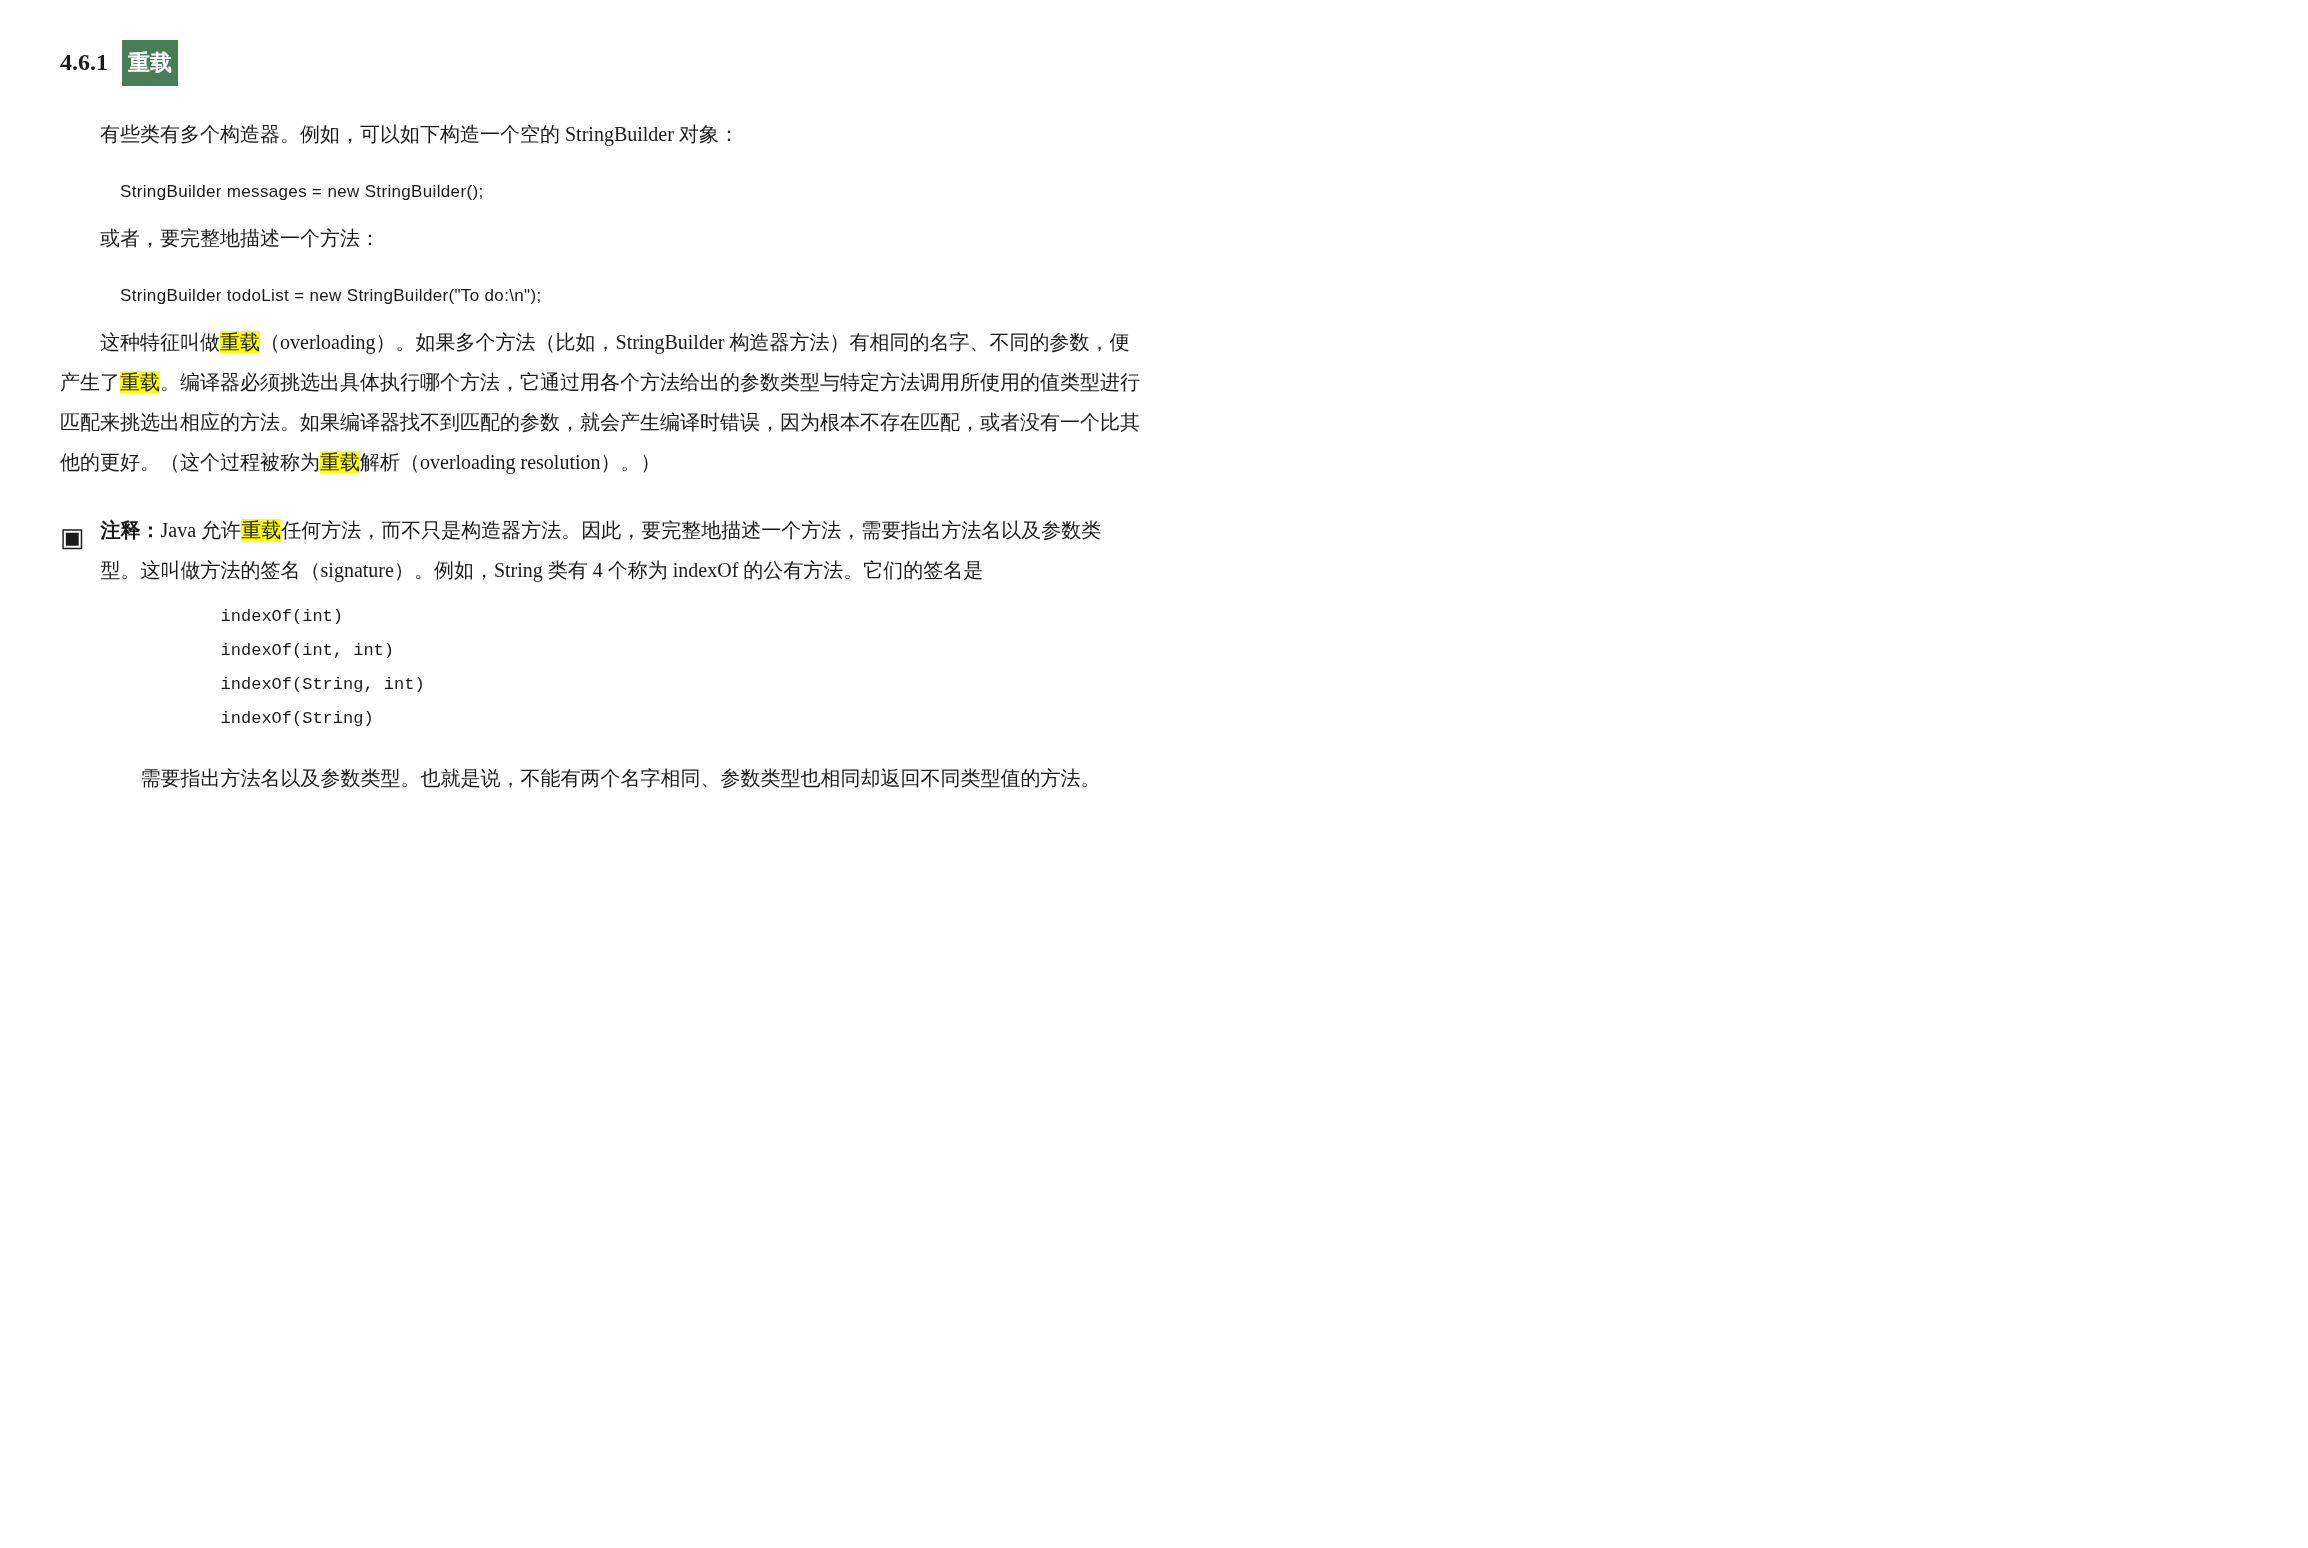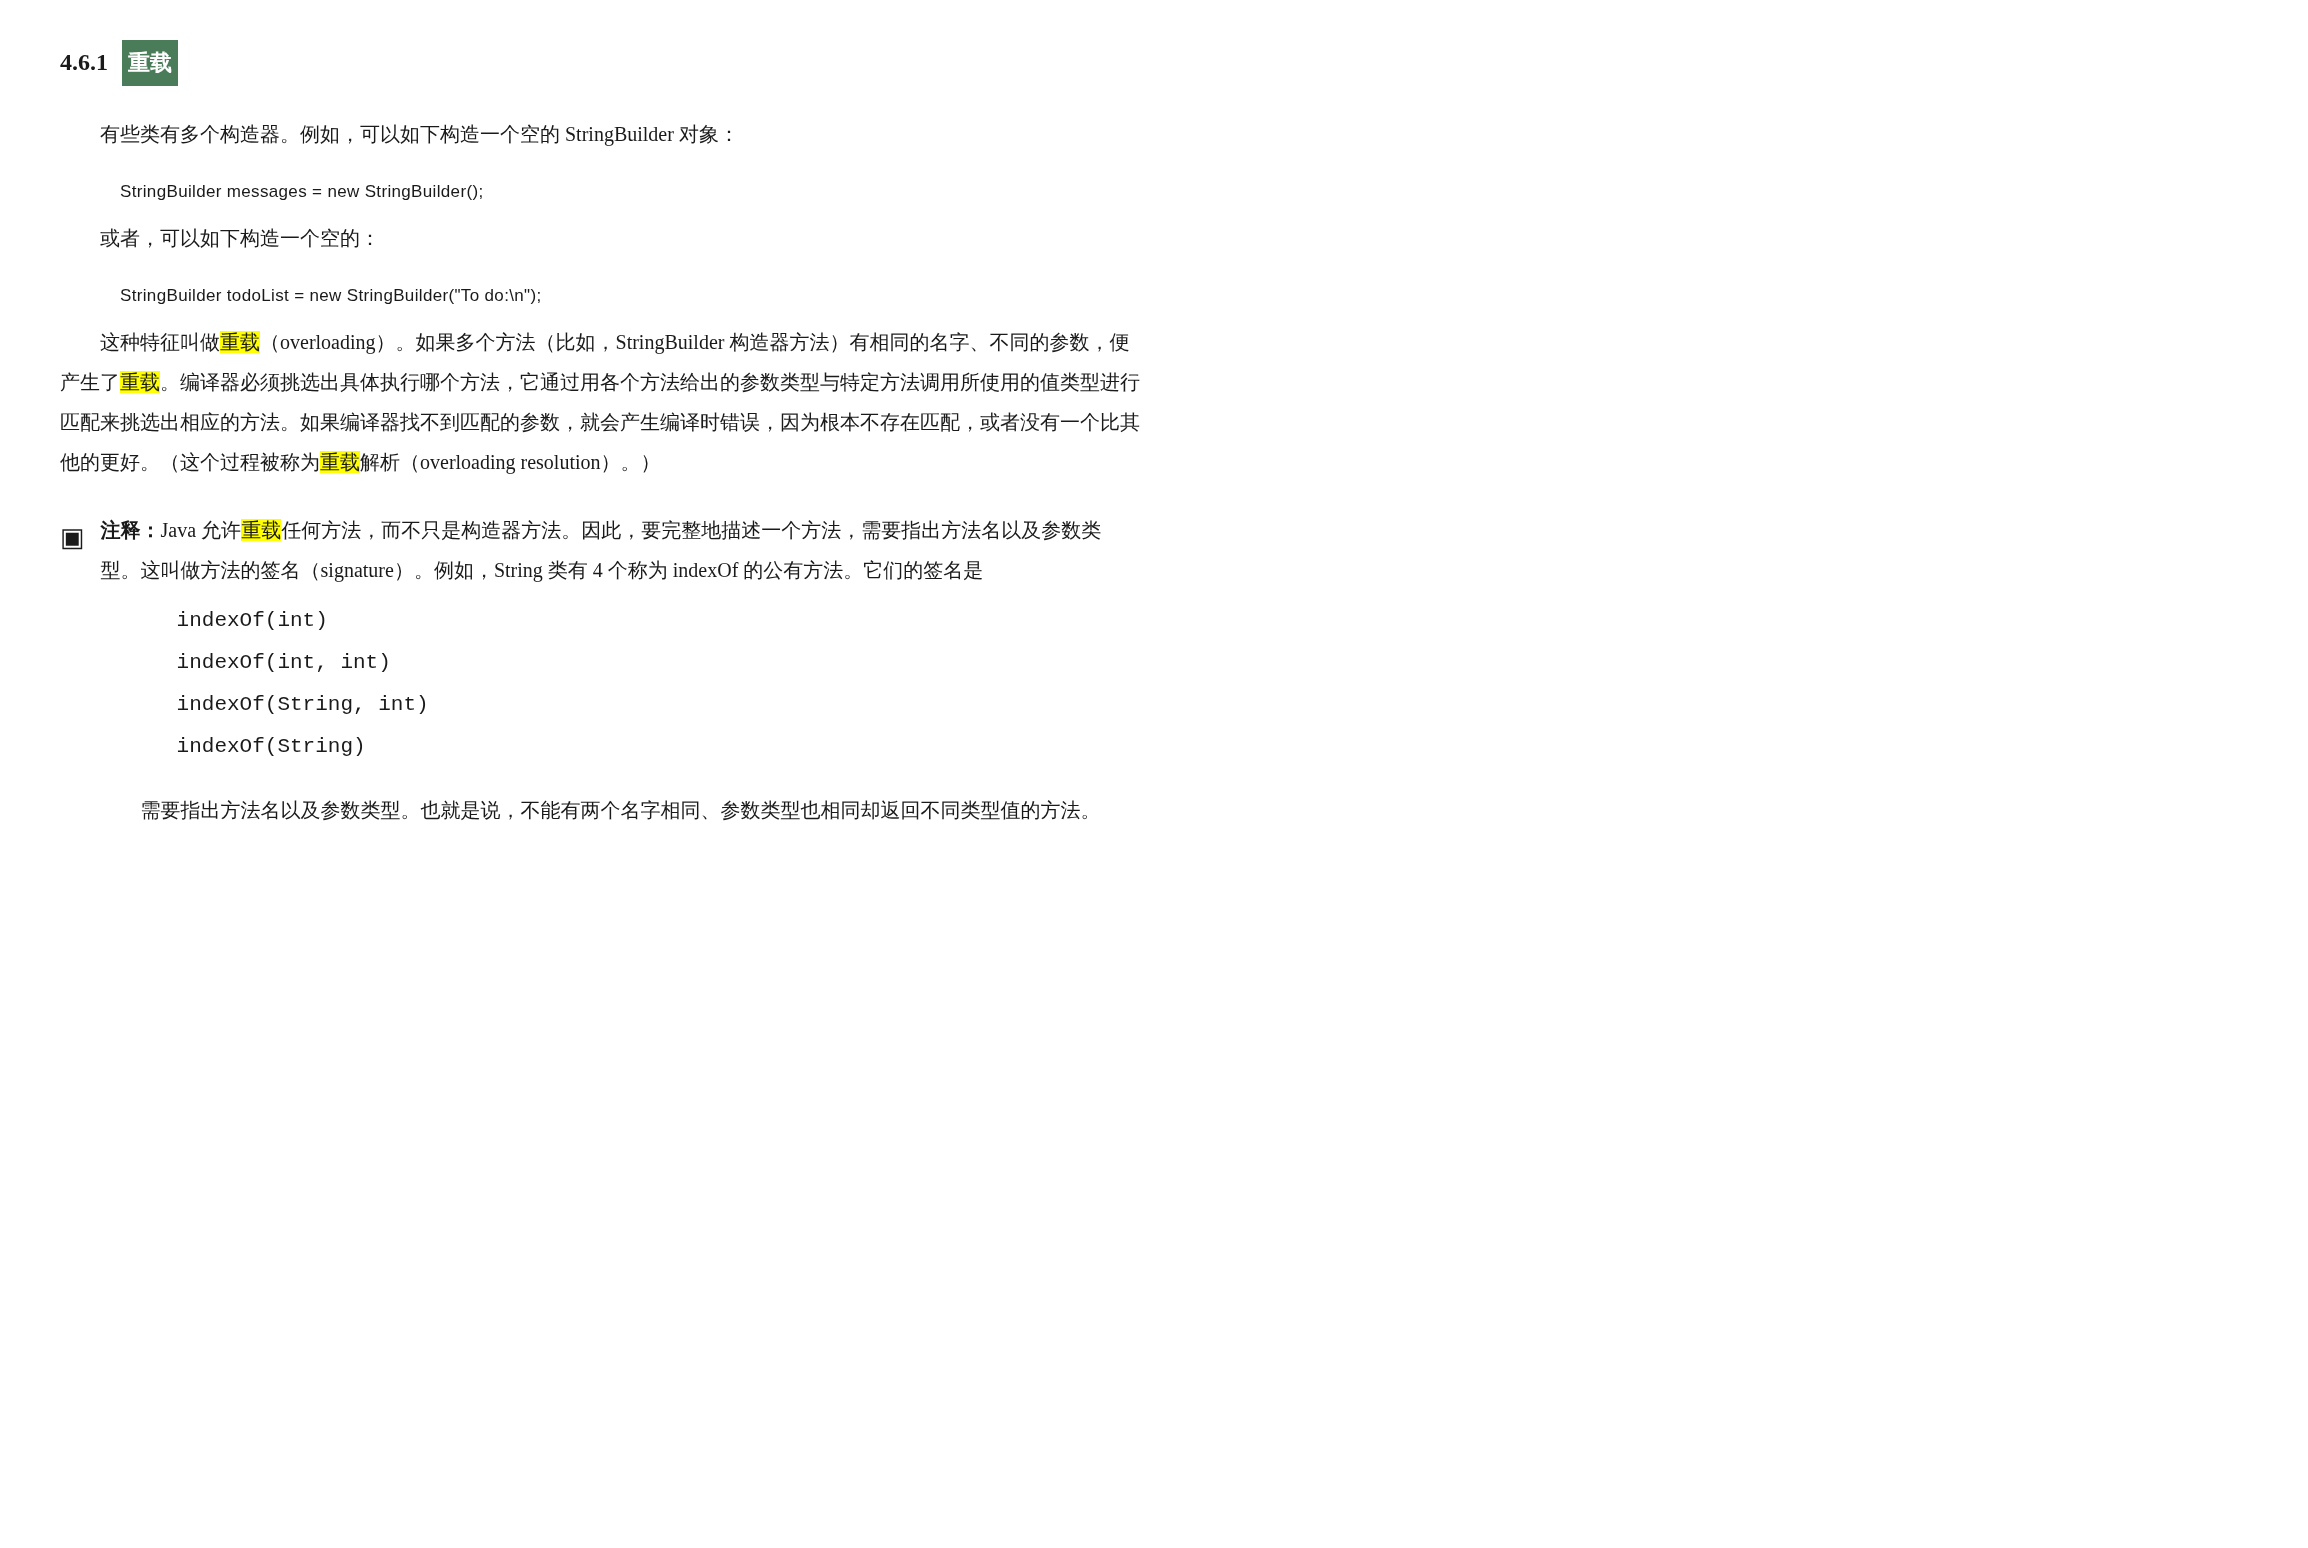--- a/index.html
+++ b/index.html
@@ -75,22 +75,22 @@
     .note-content {
       flex: 1;
     }
 
     .note-label {
       font-weight: bold;
     }
 
     .code-list {
       font-family: "Courier New", Courier, monospace;
-      font-size: 21px;
-      margin: 10px 0 10px 76px;
+      font-size: 17px;
+      margin: 10px 0 10px 120px;
       line-height: 2.0;
     }
 
     .bottom-paragraph {
       margin-top: 22px;
       text-indent: 2em;
       line-height: 2.0;
     }
   </style>
 </head>
@@ -101,21 +101,21 @@
   <span class="highlight-green">重载</span>
 </div>
 
 <div class="paragraph">
   <span>有些类有多个构造器。例如，可以如下构造一个空的 StringBuilder 对象：</span>
 </div>
 
 <div class="code-line">StringBuilder messages = new StringBuilder();</div>
 
 <div class="paragraph">
-  <span>或者，可以如下构造一个空的：</span>
+  <span>或者，要完整地描述一个方法：</span>
 </div>
 
 <div class="code-line">StringBuilder todoList = new StringBuilder("To do:\n");</div>
 
 <div class="paragraph">
   <span>这种特征叫做</span><span class="highlight-yellow">重载</span><span>（overloading）。如果多个方法（比如，StringBuilder 构造器方法）有相同的名字、不同的参数，便产生了</span><span class="highlight-yellow">重载</span><span>。编译器必须挑选出具体执行哪个方法，它通过用各个方法给出的参数类型与特定方法调用所使用的值类型进行匹配来挑选出相应的方法。如果编译器找不到匹配的参数，就会产生编译时错误，因为根本不存在匹配，或者没有一个比其他的更好。（这个过程被称为</span><span class="highlight-yellow">重载</span><span>解析（overloading resolution）。）</span>
 </div>
 
 <div class="note-box">
   <div class="note-icon">▣</div>

